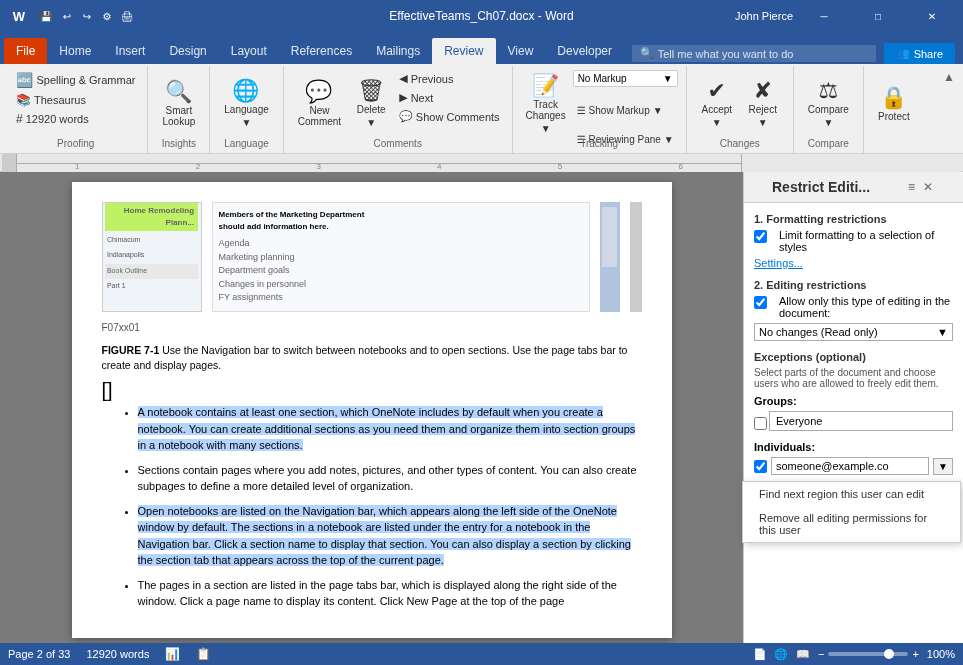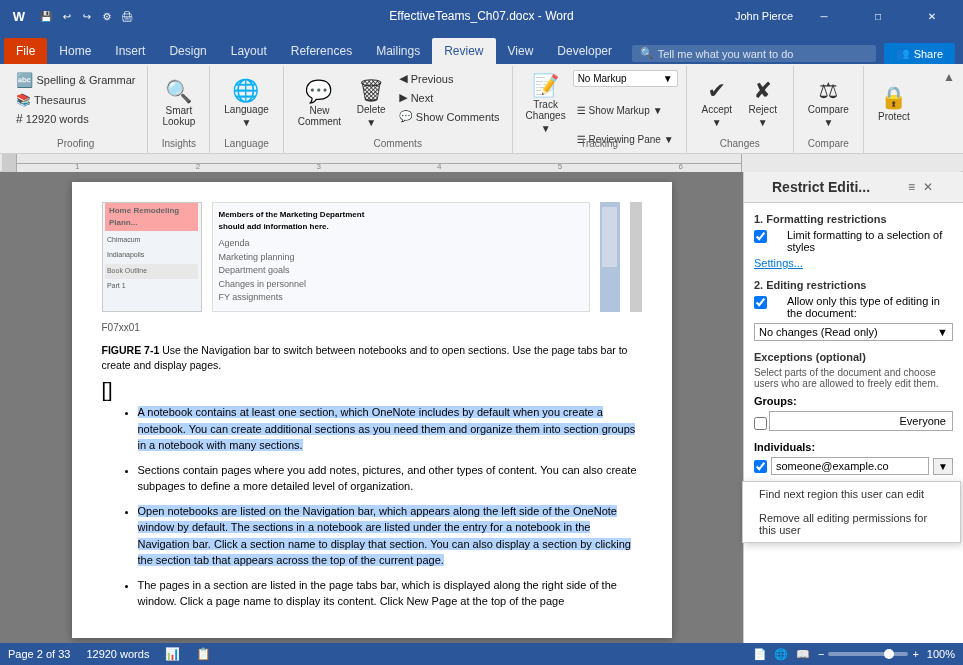--- a/index.html
+++ b/index.html
@@ -45,21 +45,21 @@
     
     .side-panel { width: 220px; background: white; border-left: 1px solid #ccc; display: flex; flex-direction: column; position: relative; }
     .side-panel-header { background: #f0f0f0; padding: 6px 28px; display: flex; align-items: center; justify-content: space-between; border-bottom: 1px solid #ccc; }
     .side-panel-title { font-size: 14px; font-weight: 600; color: #333; }
     .side-panel-controls { display: flex; gap: 4px; }
     .side-panel-ctrl { cursor: pointer; color: #666; font-size: 12px; padding: 2px; }
 
     .panel-content { padding: 10px; flex: 1; overflow-y: auto; font-size: 11px; }
     .panel-section { margin-bottom: 10px; }
     .panel-section-title { font-weight: 600; font-size: 11px; color: #333; margin-bottom: 4px; }
-    .checkbox-row { display: flex; align-items: flex-start; gap: 20px; margin-bottom: 4px; }
+    .checkbox-row { display: flex; align-items: flex-start; gap: 12px; margin-bottom: 4px; }
     .checkbox-row input[type=checkbox] { margin-top: 1px; }
     .link-text { color: #0078d4; cursor: pointer; text-decoration: underline; font-size: 11px; }
     .dropdown-row { display: flex; align-items: center; gap: 2px; border: 1px solid #aaa; padding: 2px 4px; font-size: 11px; margin-top: 4px; background: white; }
     .groups-label { font-size: 11px; font-weight: 600; margin-bottom: 4px; }
     .groups-input { border: 1px solid #aaa; padding: 3px 6px; width: 100%; font-size: 11px; margin-bottom: 4px; }
     .individuals-row { display: flex; align-items: center; gap: 4px; margin-bottom: 4px; }
     .individuals-input { border: 1px solid #aaa; padding: 2px 4px; flex: 1; font-size: 11px; }
     .individuals-btn { border: 1px solid #aaa; background: #f0f0f0; padding: 2px 4px; cursor: pointer; font-size: 10px; }
 
     
@@ -288,21 +288,21 @@
 </div>
 
 <div class="main-area">
 
   <div class="doc-area">
     <div class="doc-page">
 
       <div style="display:flex; gap:10px; margin-bottom:8px;">
         <div style="width:100px; min-height:80px; border:1px solid #ccc; background:#f0f4f8; display:flex; align-items:center; justify-content:center; font-size:9px; color:#666;">
           <div style="width:95%; height:100%;">
-            <div style="background:#fca5a5; padding:2px 4px; font-size:8px; font-weight:bold; margin-bottom:2px;">Home Remodeling Plann...</div>
+            <div style="background:#bef264; padding:2px 4px; font-size:8px; font-weight:bold; margin-bottom:2px;text-align:right;">Home Remodeling Plann...</div>
             <div style="font-size:7px; padding:2px; color:#555;">Chimacum</div>
             <div style="font-size:7px; padding:2px; color:#555;">Indianapolis</div>
             <div style="background:#e8e8e8; padding:2px; font-size:7px; margin-top:2px;">Book Outline</div>
             <div style="font-size:7px; padding:2px; color:#555;">Part 1</div>
           </div>
         </div>
         <div style="flex:1; border:1px solid #ddd; background:#f8f9fc; padding:6px; font-size:9px; min-height:80px;">
           <div style="font-size:8px; font-weight:bold; margin-bottom:4px;">Members of the Marketing Department<br>should add information here.</div>
           <div style="color:#666;">Agenda</div>
           <div style="color:#666;">Marketing planning</div>
@@ -376,21 +376,21 @@
         </div>
       </div>
 
       <div class="panel-section">
         <div class="panel-section-title">Exceptions (optional)</div>
         <div style="font-size:10px; color:#555; margin-bottom:6px;">Select parts of the document and choose users who are allowed to freely edit them.</div>
 
         <div class="groups-label">Groups:</div>
         <div style="display:flex; align-items:center; gap:2px; margin-bottom:6px;">
           <input type="checkbox" style="">
-          <input class="groups-input" type="text" value="Everyone" style="flex: 1 1 0%; text-align: right;">
+          <input class="groups-input" type="text" value="Everyone" style="flex: 1 1 0%;">
         </div>
 
         <div class="groups-label">Individuals:</div>
         <div class="individuals-row">
           <input type="checkbox" checked="" style="">
           <input class="individuals-input" type="text" value="someone@example.co" style="">
           <button class="individuals-btn">▼</button>
         </div>
       </div>
     </div>

